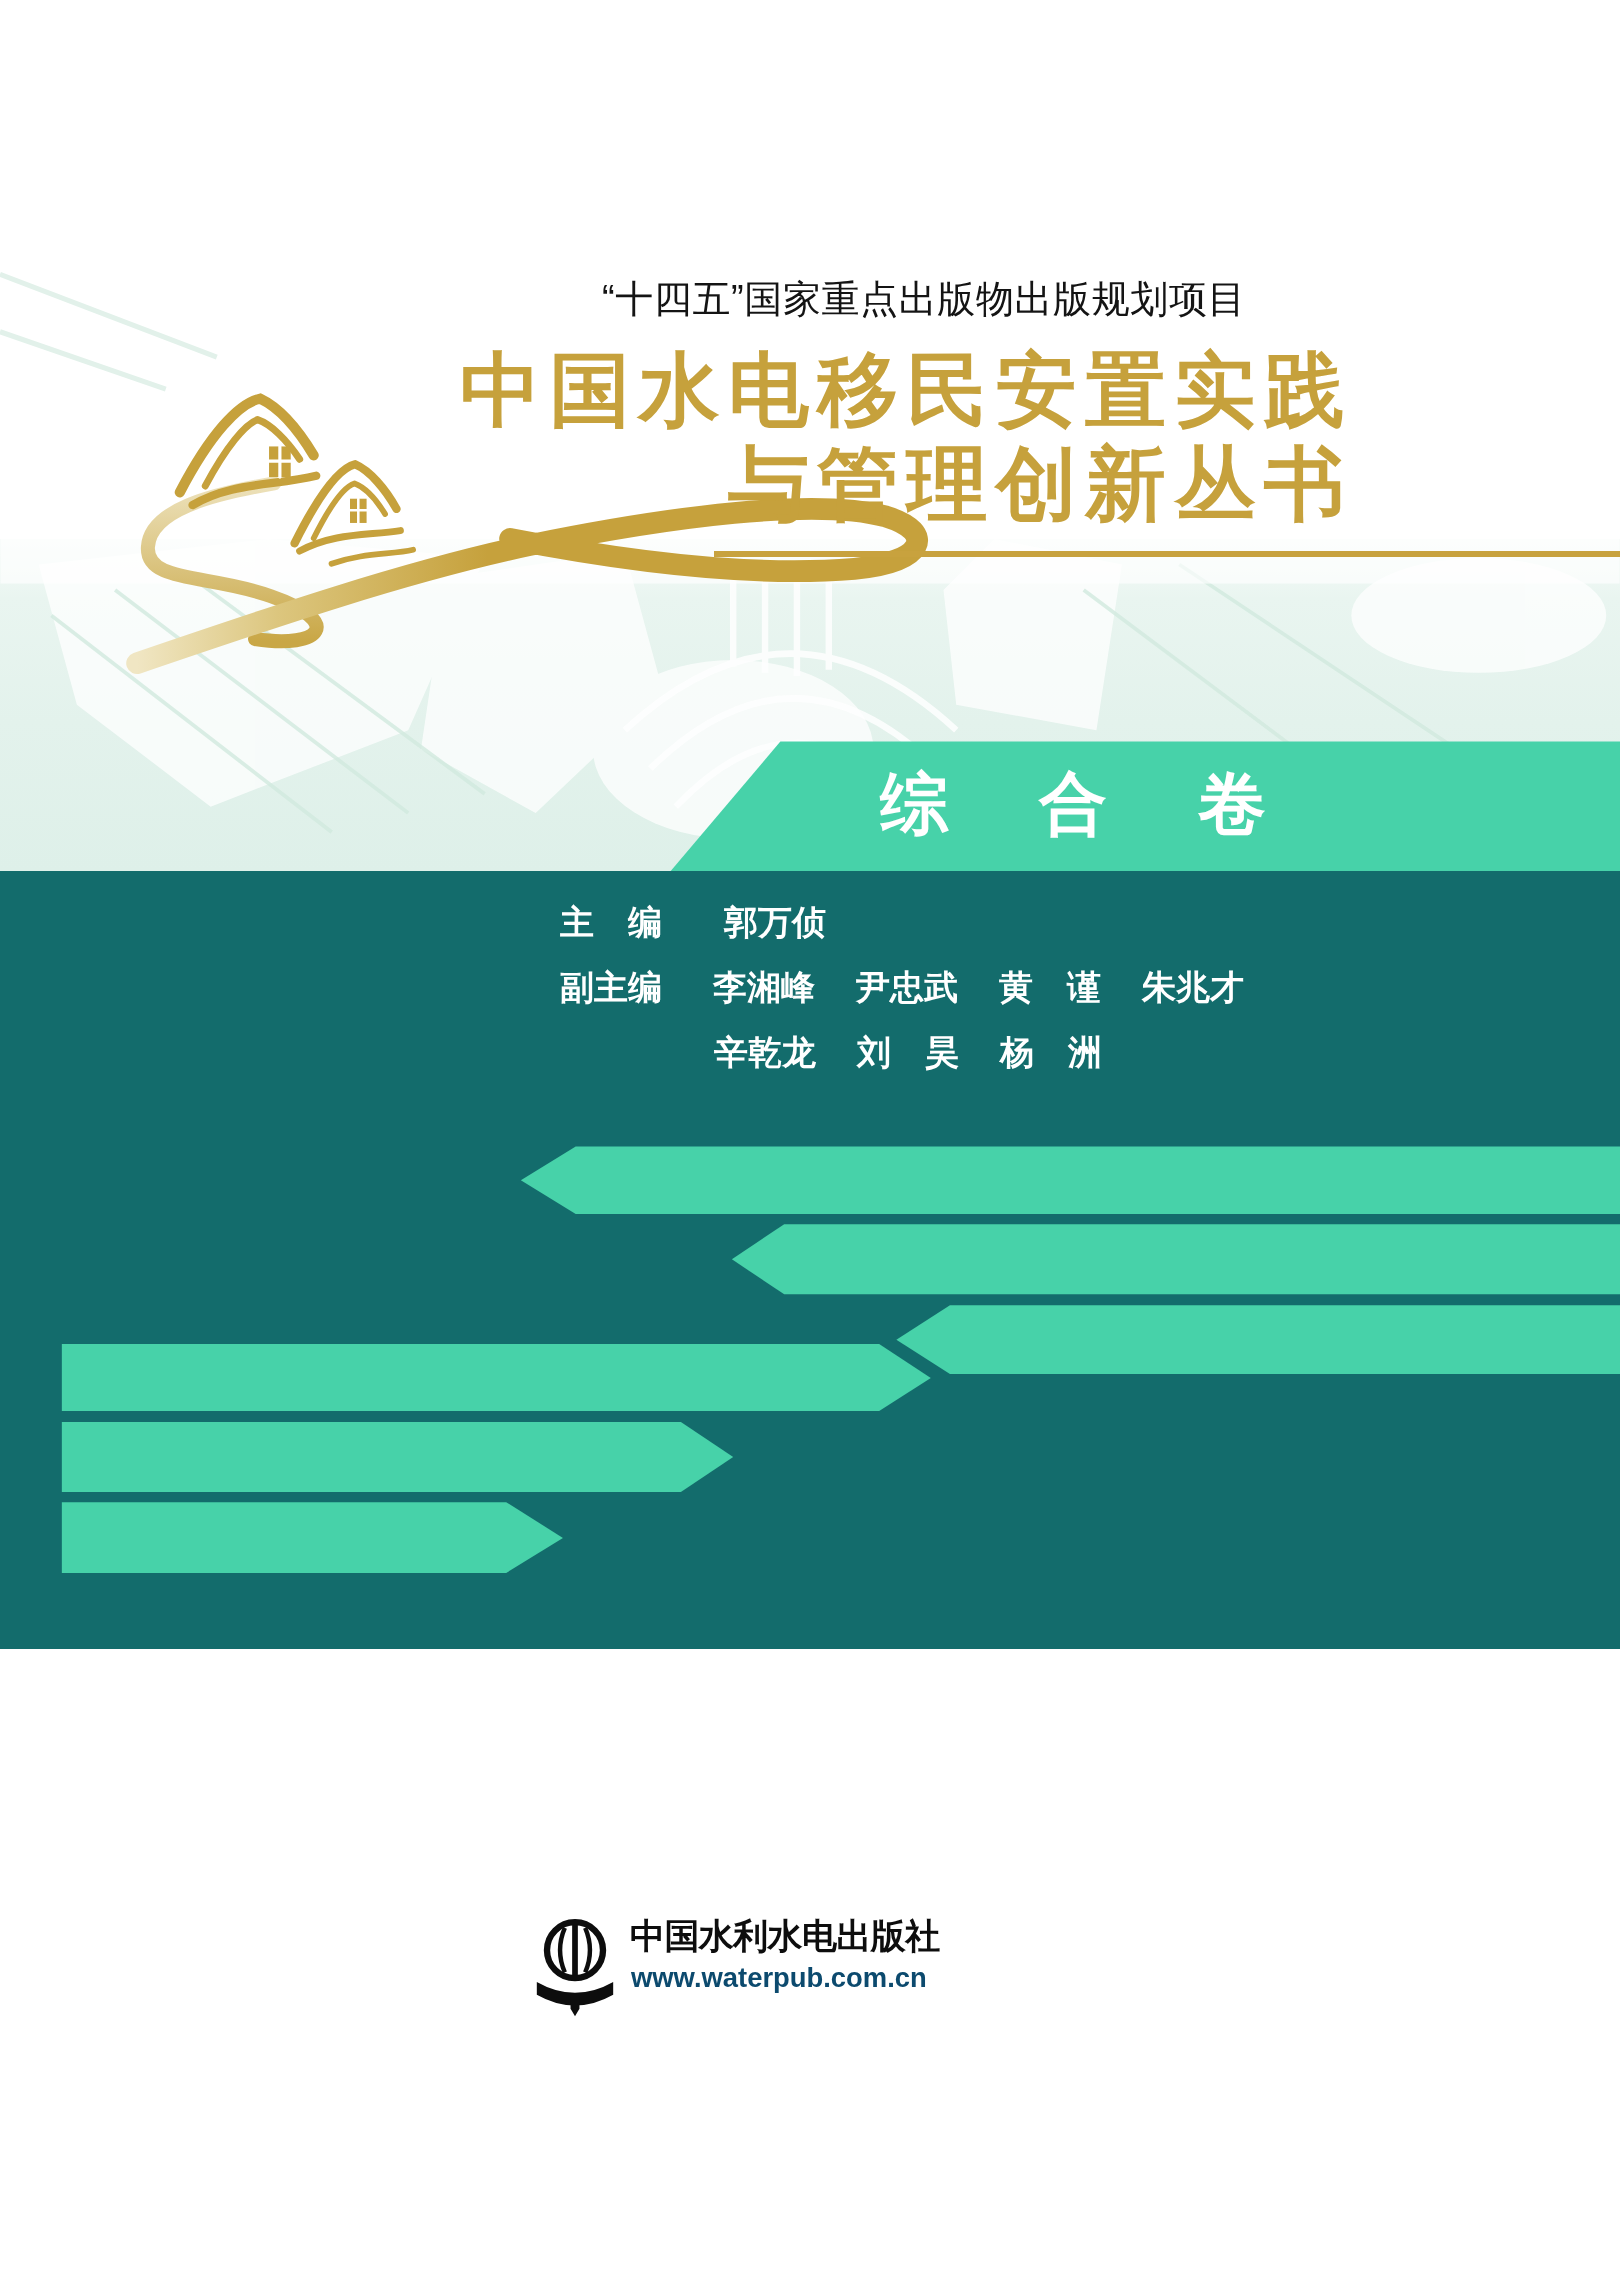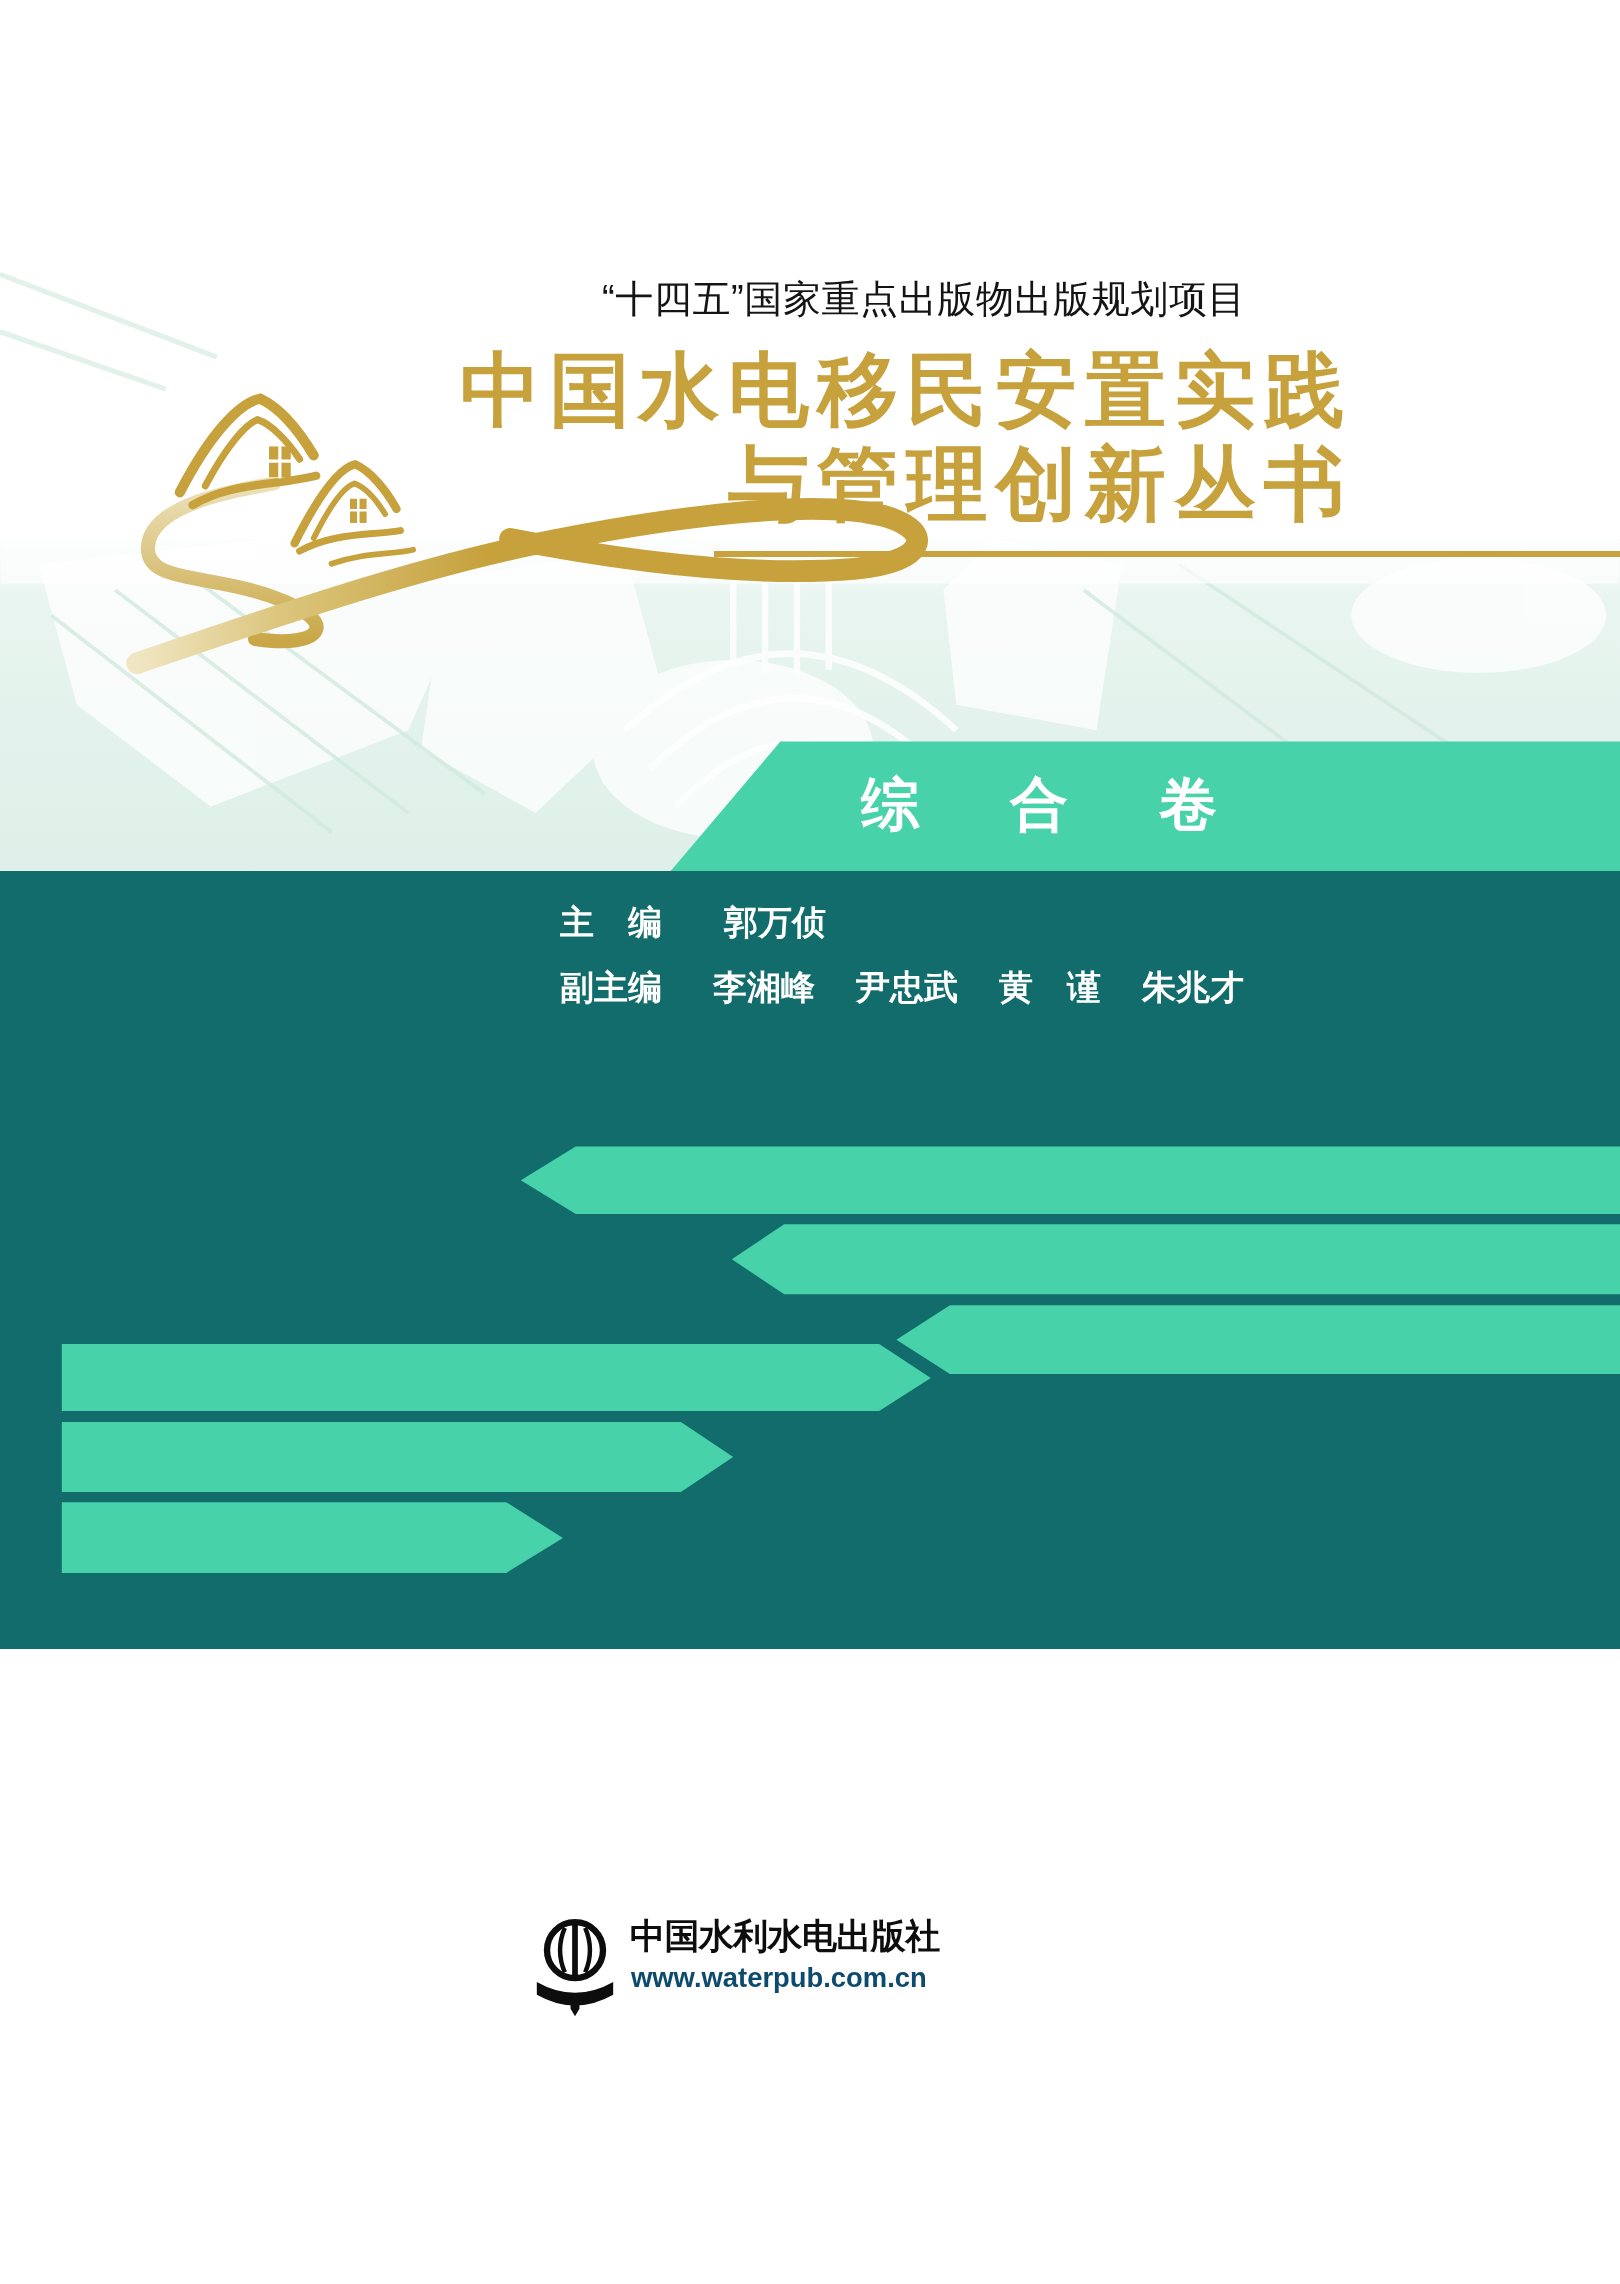--- a/index.html
+++ b/index.html
@@ -31,23 +31,23 @@
   .title-line{
     right:267px;text-align:right;color:#C6A13C;font-weight:800;
     font-size:81px;line-height:83px;letter-spacing:8.3px;white-space:nowrap;
   }
   .title-line1{top:349px;}
   .title-line2{top:443px;margin-left:34px;}
   .gold-rule{
     left:714px;top:551px;width:906px;height:5.7px;background:#C8A23E;
   }
   .banner-text{
-    left:861px;top:763px;color:#ffffff;white-space:nowrap;
+    left:880px;top:763px;color:#ffffff;white-space:nowrap;
     font-family:"Liberation Serif","DejaVu Serif",serif;
-    font-size:58px;line-height:83px;font-weight:700;letter-spacing:91px;
+    font-size:68px;line-height:83px;font-weight:700;letter-spacing:91px;
   }
   .editors{
     left:560px;top:905px;color:#ffffff;font-weight:600;
     font-size:34px;line-height:34px;
   }
   .editors .row{display:flex;align-items:flex-start;margin-bottom:31px;white-space:nowrap;}
   .editors .names{display:flex;}
   .editors .names span{margin-right:41px;}
   .editors .names span:last-child{margin-right:0;}
   .editors .gap-label{width:62px;}
@@ -169,20 +169,27 @@
   <div class="row">
     <span>副主编</span>
     <span class="gap-label" style="width:51px"></span>
     <span class="names">
       <span>李湘峰</span>
       <span>尹忠武</span>
       <span>黄　谨</span>
       <span>朱兆才</span>
     </span>
   </div>
+  <div class="row row3">
+    <span class="names">
+      <span>辛乾龙</span>
+      <span>刘　昊</span>
+      <span>杨　洲</span>
+    </span>
+  </div>
 </div>
 
 <svg class="abs pub-logo" viewBox="0 0 132 160">
   <g stroke="#0d0d0d" fill="none">
     <circle cx="66" cy="52" r="44" stroke-width="10"></circle>
     <path d="M66 12 V92" stroke-width="9"></path>
     <path d="M50 17 Q35 52 50 87" stroke-width="7"></path>
     <path d="M82 17 Q97 52 82 87" stroke-width="7"></path>
   </g>
   <path d="M6 102 Q66 136 126 102 L126 122 Q66 156 6 122 Z" fill="#0d0d0d"></path>

